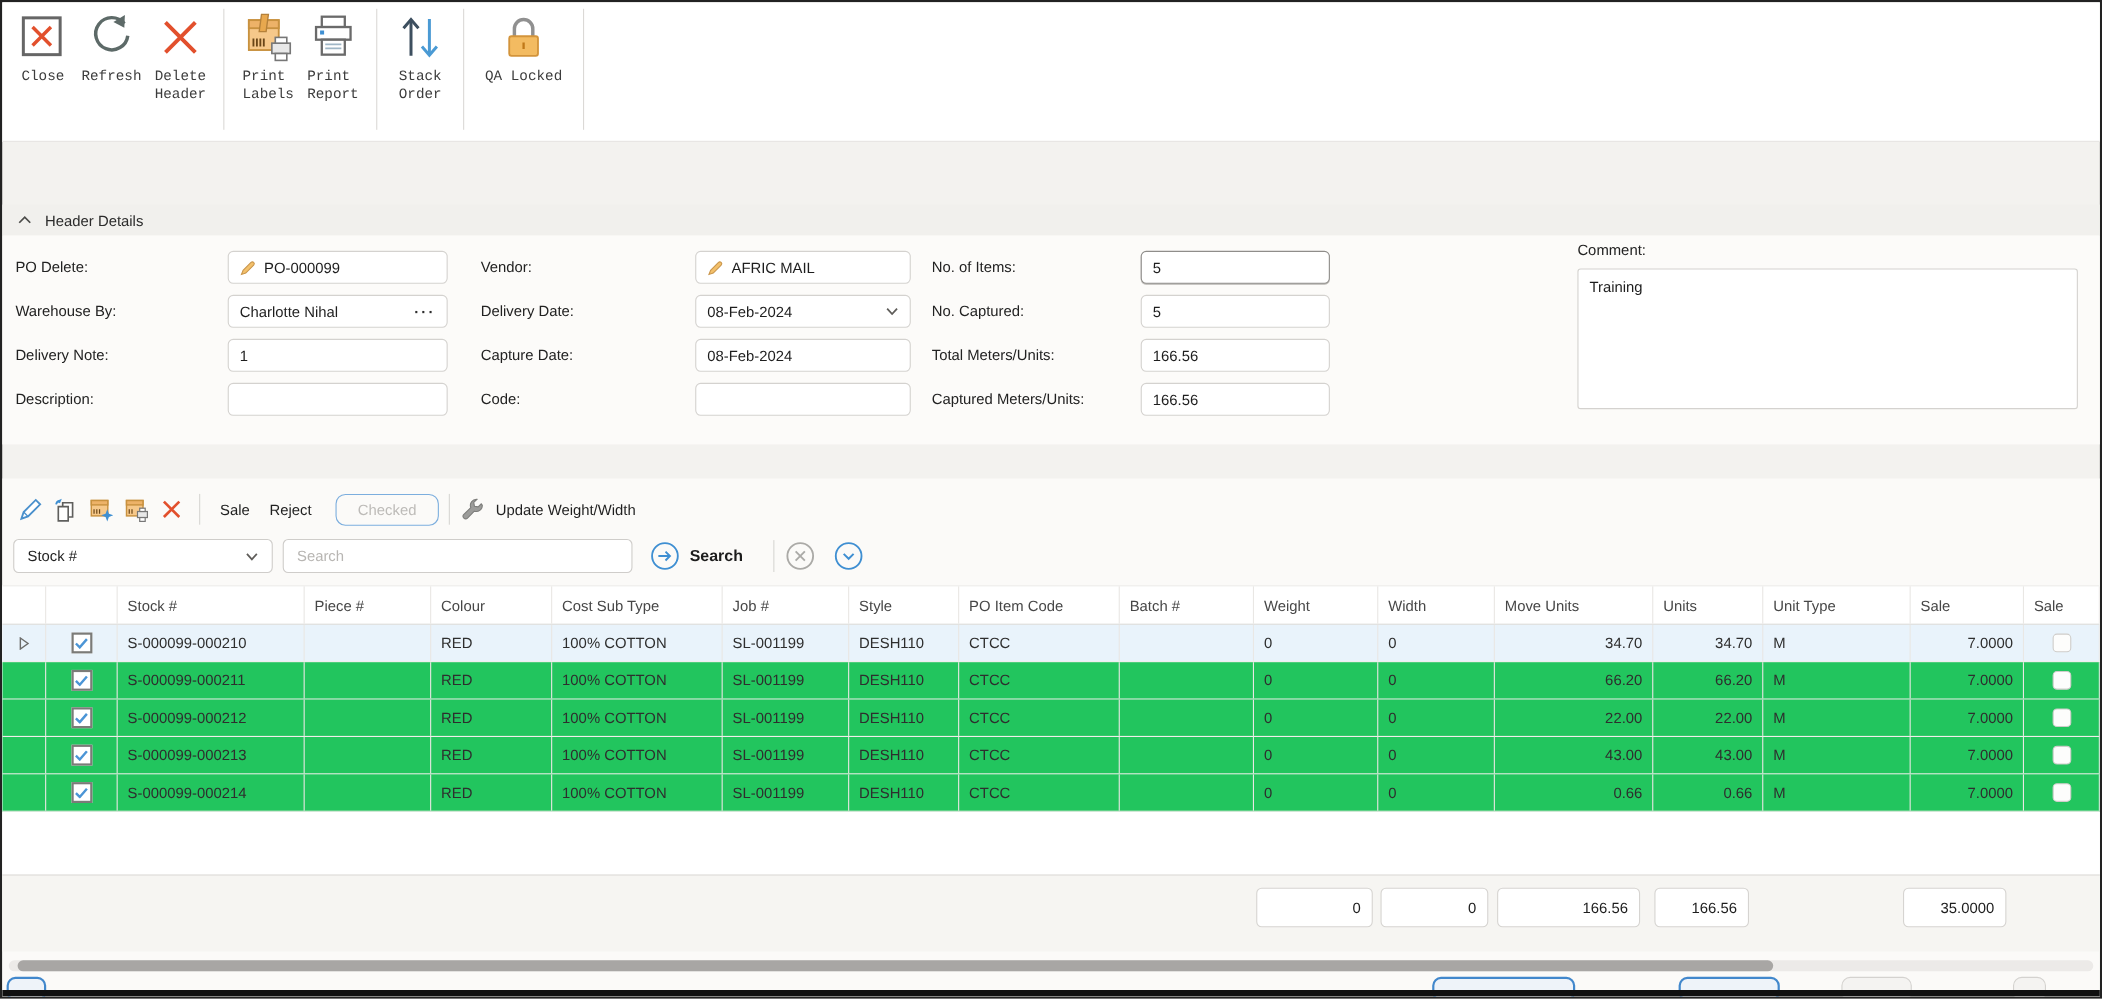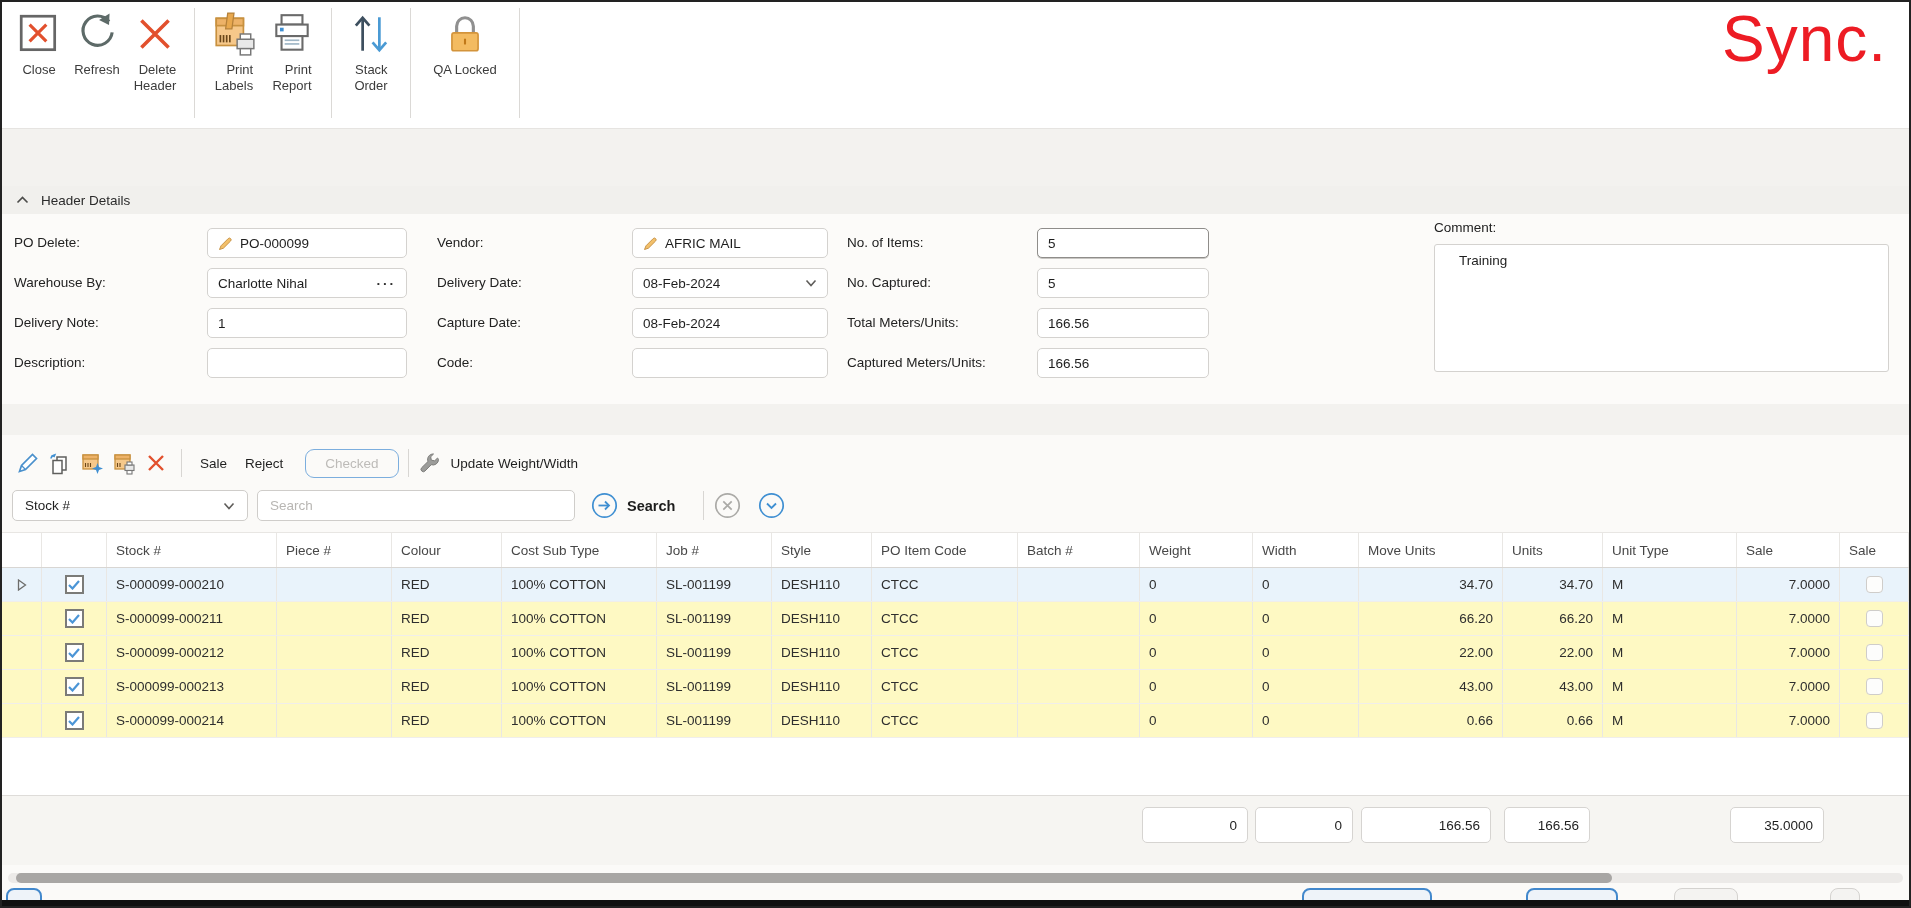--- a/index.html
+++ b/index.html
@@ -5,42 +5,42 @@
   * { margin:0; padding:0; box-sizing:border-box; }
   html,body { width:1911px; height:908px; background:#fff; }
   body { font-family:"Liberation Sans","DejaVu Sans",sans-serif; color:#2b2b2b; }
   .window { position:relative; width:1911px; height:908px; border:2px solid #222; background:#f3f2ef; overflow:hidden; }
 
   
   .ribbon { position:absolute; top:0; left:0; right:0; height:127px; background:#fff; border-bottom:1px solid #e6e4e1; }
   .ribbon-items { display:flex; align-items:flex-start; padding-left:8px; height:100%; }
   .rbtn { display:flex; flex-direction:column; align-items:center; min-width:58px; padding:9px 6px 0; cursor:default; }
   .rbtn svg { width:46px; height:46px; }
-  .rlabel { margin-top:5px; font-size:13px; color:#3c3c3c; text-align:right; line-height:1.2; white-space:pre-line; }
+  .rlabel { margin-top:5px; font-size:13px; color:#3c3c3c; text-align:left; line-height:1.2; white-space:pre-line;font-family:Liberation Mono, monospace; }
   .rsep { width:1px; background:#dbd9d6; height:110px; margin:6px 10px 0; }
   .logo { position:absolute; top:0px; right:22px; font-size:64px; color:#ED1C24; letter-spacing:1px; }
 
   
   .info-bar { position:absolute; top:133px; left:6px; right:6px; height:47px; background:#fdfdfc; border:1px solid #d9d7d4; border-radius:6px; display:flex; align-items:center; padding-left:18px; gap:46px; font-size:15px; color:#1a1a1a; }
   .info-pair { display:flex; gap:6px; white-space:nowrap; }
   .info-pair b { font-weight:bold; }
 
   
   .sec-head { position:absolute; top:184px; left:0; right:0; height:28px; background:#f1f0ed; display:flex; align-items:center; padding-left:14px; gap:12px; font-size:13.5px; color:#2b2b2b; }
 
   
   .form { position:absolute; top:212px; left:0; right:0; height:190px; background:#fcfbf9; }
   .f-label { position:absolute; font-size:13.5px; color:#222; height:30px; line-height:30px; white-space:nowrap; }
   .f-field { position:absolute; height:30px; background:#fff; border:1px solid #d4d2cf; border-radius:5px; display:flex; align-items:center; padding:0 10px; font-size:13.5px; color:#1e1e1e; }
   .f-field.focused { border-color:#8f8d8a; box-shadow:0 1px 0 #c8c6c3; }
   .f-ico { display:flex; margin-right:7px; }
   .f-val { white-space:nowrap; overflow:hidden; flex:1; }
   .f-suf { display:flex; margin-left:auto; align-items:center; }
   .comment-label { position:absolute; left:1432px; top:6px; font-size:13.5px; color:#222; }
-  .comment-box { position:absolute; left:1432px; top:30px; width:455px; height:128px; background:#fff; border:1px solid #d4d2cf; border-radius:3px; padding:8px 24px; font-size:13.5px; color:#1e1e1e; white-space:pre-wrap; }
+  .comment-box { position:absolute; left:1432px; top:30px; width:455px; height:128px; background:#fff; border:1px solid #d4d2cf; border-radius:3px; padding:8px 10px; font-size:13.5px; color:#1e1e1e; white-space:pre-wrap; }
 
   
   .tabs { position:absolute; top:402px; left:0; right:0; height:31px; padding-left:8px; display:flex; align-items:flex-end; gap:4px; border-bottom:1px solid #cfcdca; background:#f3f2ef; }
   .tab { height:28px; line-height:26px; padding:0 16px; border:1px solid #cbc9c6; border-bottom:none; border-radius:5px 5px 0 0; background:#fcfbf9; font-size:13.5px; color:#3a3a3a; cursor:default; }
   .tab.active { height:31px; line-height:30px; background:#fbfaf8; margin-bottom:-1px; color:#1e1e1e; }
 
   
   .content { position:absolute; top:433px; left:0; right:0; bottom:0; background:#fbfaf8; }
 
   .tbar2 { position:absolute; top:8px; left:0; right:0; height:40px; display:flex; align-items:center; padding-left:10px; }
@@ -66,21 +66,21 @@
   .page-size .chev { margin-left:auto; display:flex; }
   .psep { width:1px; height:28px; background:#d8d6d3; }
 
   
   .grid { position:absolute; top:97px; left:0; right:0; height:263px; background:#fff; overflow:hidden; }
   .g-head { display:flex; height:36px; background:#fff; border-top:1px solid #e8e6e3; border-bottom:1px solid #d8d6d3; }
   .g-cell { flex:none; border-right:1px solid #e9e7e4; padding:0 9px; display:flex; align-items:center; font-size:13.5px; color:#2e2e2e; overflow:hidden; white-space:nowrap; }
   .g-cell.h { color:#474747; }
   .g-cell.num { justify-content:flex-end; }
   .g-cell.center { justify-content:center; }
-  .g-row { display:flex; height:34px; border-bottom:1px solid #f0eeeb; background:#fef9c3; }
+  .g-row { display:flex; height:34px; border-bottom:1px solid #f0eeeb; background:#22c55e; }
   .g-row.selected { background:#e9f3fb; }
   .cbx { width:19px; height:19px; background:#fff; border:2px solid #7b7b78; display:flex; align-items:center; justify-content:center; }
   .sbx { width:17px; height:17px; background:#fdfdfc; border:1px solid #cfcdca; border-radius:4px; }
 
   
   .gfoot { position:absolute; top:360px; left:0; right:0; height:70px; background:#f6f5f2; border-top:1px solid #dedcd9; }
   .tot { position:absolute; top:11px; height:36px; background:#fff; border:1px solid #d6d4d1; border-radius:5px; display:flex; align-items:center; justify-content:flex-end; padding-right:10px; font-size:13.5px; color:#1e1e1e; }
   .t-weight { left:1140px; width:106px; }
   .t-width  { left:1253px; width:98px; }
   .t-move   { left:1359px; width:130px; }
@@ -175,21 +175,20 @@
       <div class="rbtn" style="min-width:88px;">
         <svg viewBox="0 0 44 44">
             <path d="M14 22 V14.5 a8 8 0 0 1 16 0 V22" fill="none" stroke="#909090" stroke-width="3"></path>
             <rect x="9.5" y="21" width="25" height="17" rx="2" fill="#f3bb61" stroke="#d3943b" stroke-width="1.6"></rect>
             <line x1="22" y1="26.5" x2="22" y2="32" stroke="#c07818" stroke-width="2"></line>
           </svg>
         <span class="rlabel">QA Locked</span>
       </div>
       <div class="rsep"></div>
     </div>
-    <div class="logo">Sync.</div>
   </div>
 
 
   <div class="sec-head">
     <svg width="13" height="8">
         <path d="M1.5 6.5 L6.5 1.5 L11.5 6.5" stroke="#4c4c4a" stroke-width="1.6" fill="none"></path>
       </svg>
     <span>Header Details</span>
   </div>
 

